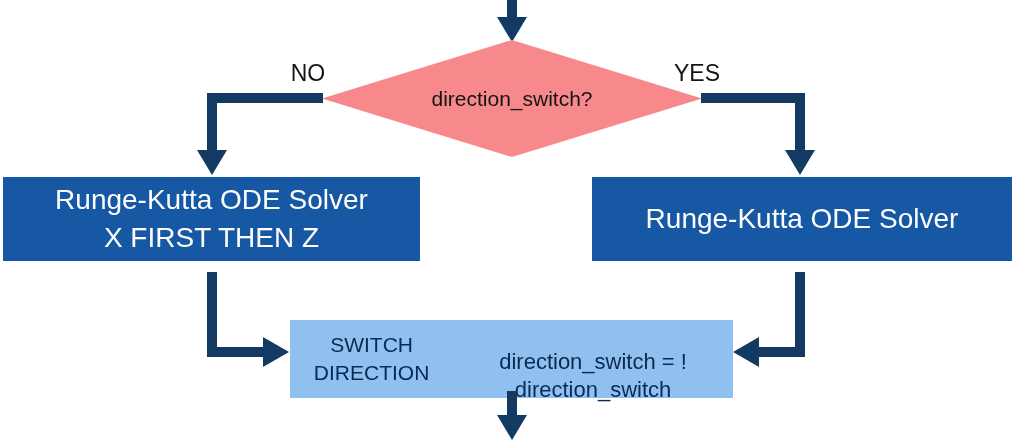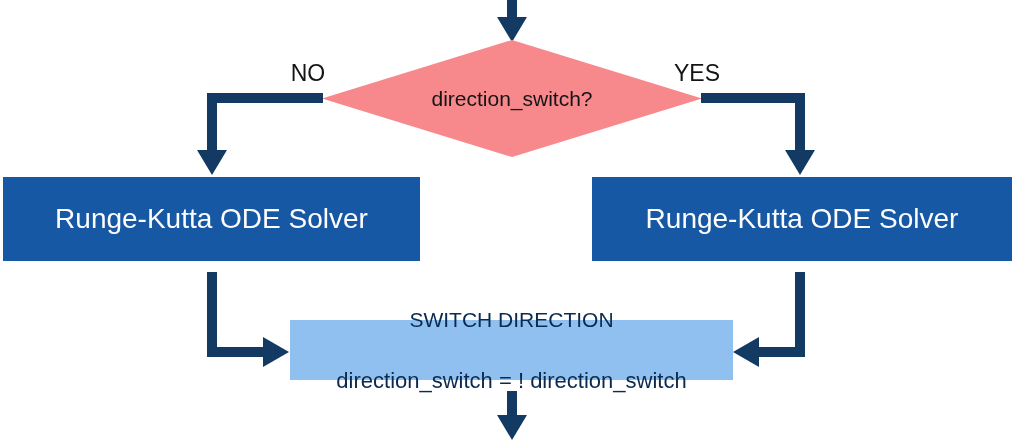--- a/index.html
+++ b/index.html
@@ -77,24 +77,24 @@
     align-items: center; justify-content: center;
     font-size: 28px;
     line-height: 38px;
     text-align: center;
   }
   .solver-left  { left: 3px;   width: 417px; }
   .solver-right { left: 592px; width: 420px; }
   .switch-box {
     position: absolute;
     left: 290px; top: 320px;
-    width: 443px; height: 60px;
+    width: 443px; height: 78px;
     background: var(--switch-fill);
     color: var(--switch-text);
-    display: flex; flex-direction: column;
+    display: flex; flex-direction: row;
     align-items: center; justify-content: center;
     text-align: center;
   }
   .switch-box .line1 { font-size: 21px; line-height: 28px; }
   .switch-box .line2 { font-size: 22px; line-height: 28px; margin-top: 33px; }
 </style>
 </head>
 <body>
 
 <div class="canvas">
@@ -118,20 +118,21 @@
   </div>
 
   <div>
     <div class="seg" style="left:701px; top:93px; width:104px; height:10px;"></div>
     <div class="seg" style="left:795px; top:93px; width:10px; height:58px;"></div>
     <div class="head head-down" style="left:785px; top:150px;"></div>
   </div>
 
   <div class="solver-box solver-left">
     <span>Runge-Kutta ODE Solver</span>
+    <span>X FIRST THEN Z</span>
   </div>
 
   <div class="solver-box solver-right">
     <span>Runge-Kutta ODE Solver</span>
   </div>
 
   <div>
     <div class="seg" style="left:207px; top:272px; width:10px; height:85px;"></div>
     <div class="seg" style="left:207px; top:347px; width:57px; height:10px;"></div>
     <div class="head head-right" style="left:263px; top:337px;"></div>

